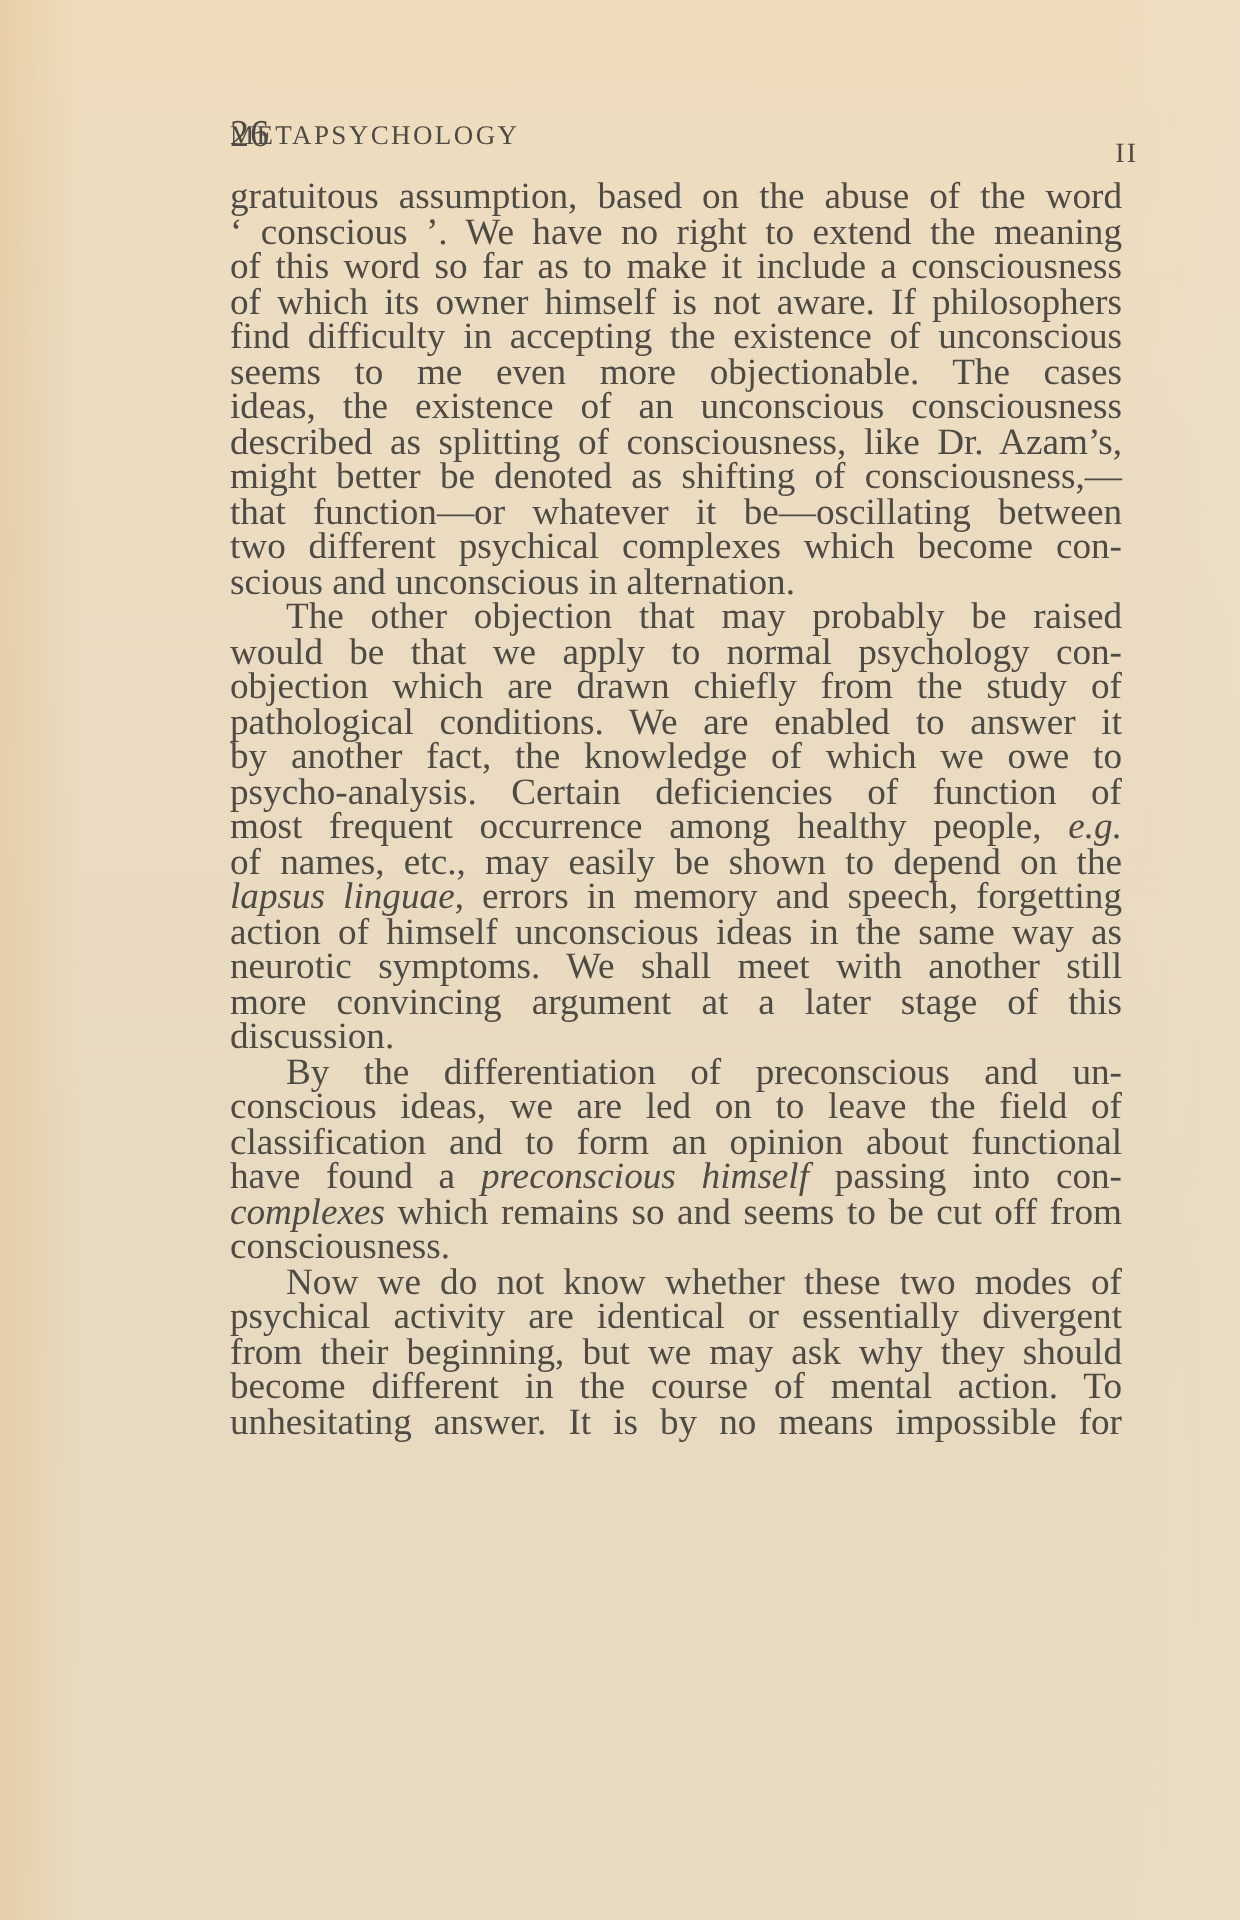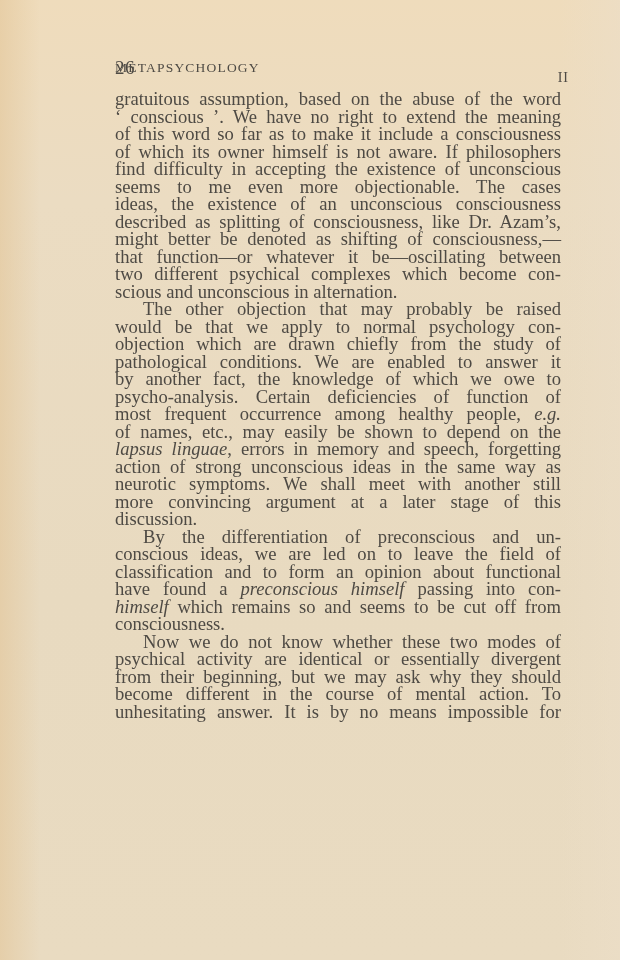--- a/index.html
+++ b/index.html
@@ -106,30 +106,30 @@
 
     <span class="line indent">The other objection that may probably be raised</span>
     <span class="line">would be that we apply to normal psychology con-</span>
     <span class="line">objection which are drawn chiefly from the study of</span>
     <span class="line">pathological conditions.  We are enabled to answer it</span>
     <span class="line">by another fact, the knowledge of which we owe to</span>
     <span class="line">psycho-analysis.  Certain deficiencies of function of</span>
     <span class="line"><span>most frequent occurrence among healthy people, </span><span class="it">e.g.</span></span>
     <span class="line">of names, etc., may easily be shown to depend on the</span>
     <span class="line"><span class="it">lapsus linguae</span><span>, errors in memory and speech, forgetting</span></span>
-    <span class="line">action of strong unconscious ideas in the same way as</span>
+    <span class="line">action of himself unconscious ideas in the same way as</span>
     <span class="line">neurotic symptoms.  We shall meet with another still</span>
     <span class="line">more convincing argument at a later stage of this</span>
     <span class="line last">discussion.</span>
 
     <span class="line indent">By the differentiation of preconscious and un-</span>
     <span class="line">conscious ideas, we are led on to leave the field of</span>
     <span class="line">classification and to form an opinion about functional</span>
     <span class="line"><span>have found a </span><span class="it">preconscious himself</span><span> passing into con-</span></span>
-    <span class="line"><span class="it">himself</span><span> which remains so and seems to be cut off from</span></span>
+    <span class="line"><span class="it">complexes</span><span> which remains so and seems to be cut off from</span></span>
     <span class="line last">consciousness.</span>
 
     <span class="line indent">Now we do not know whether these two modes of</span>
     <span class="line">psychical activity are identical or essentially divergent</span>
     <span class="line">from their beginning, but we may ask why they should</span>
     <span class="line">become different in the course of mental action.  To</span>
     <span class="line">unhesitating answer.  It is by no means impossible for</span>
   </div>
 </div>
 

